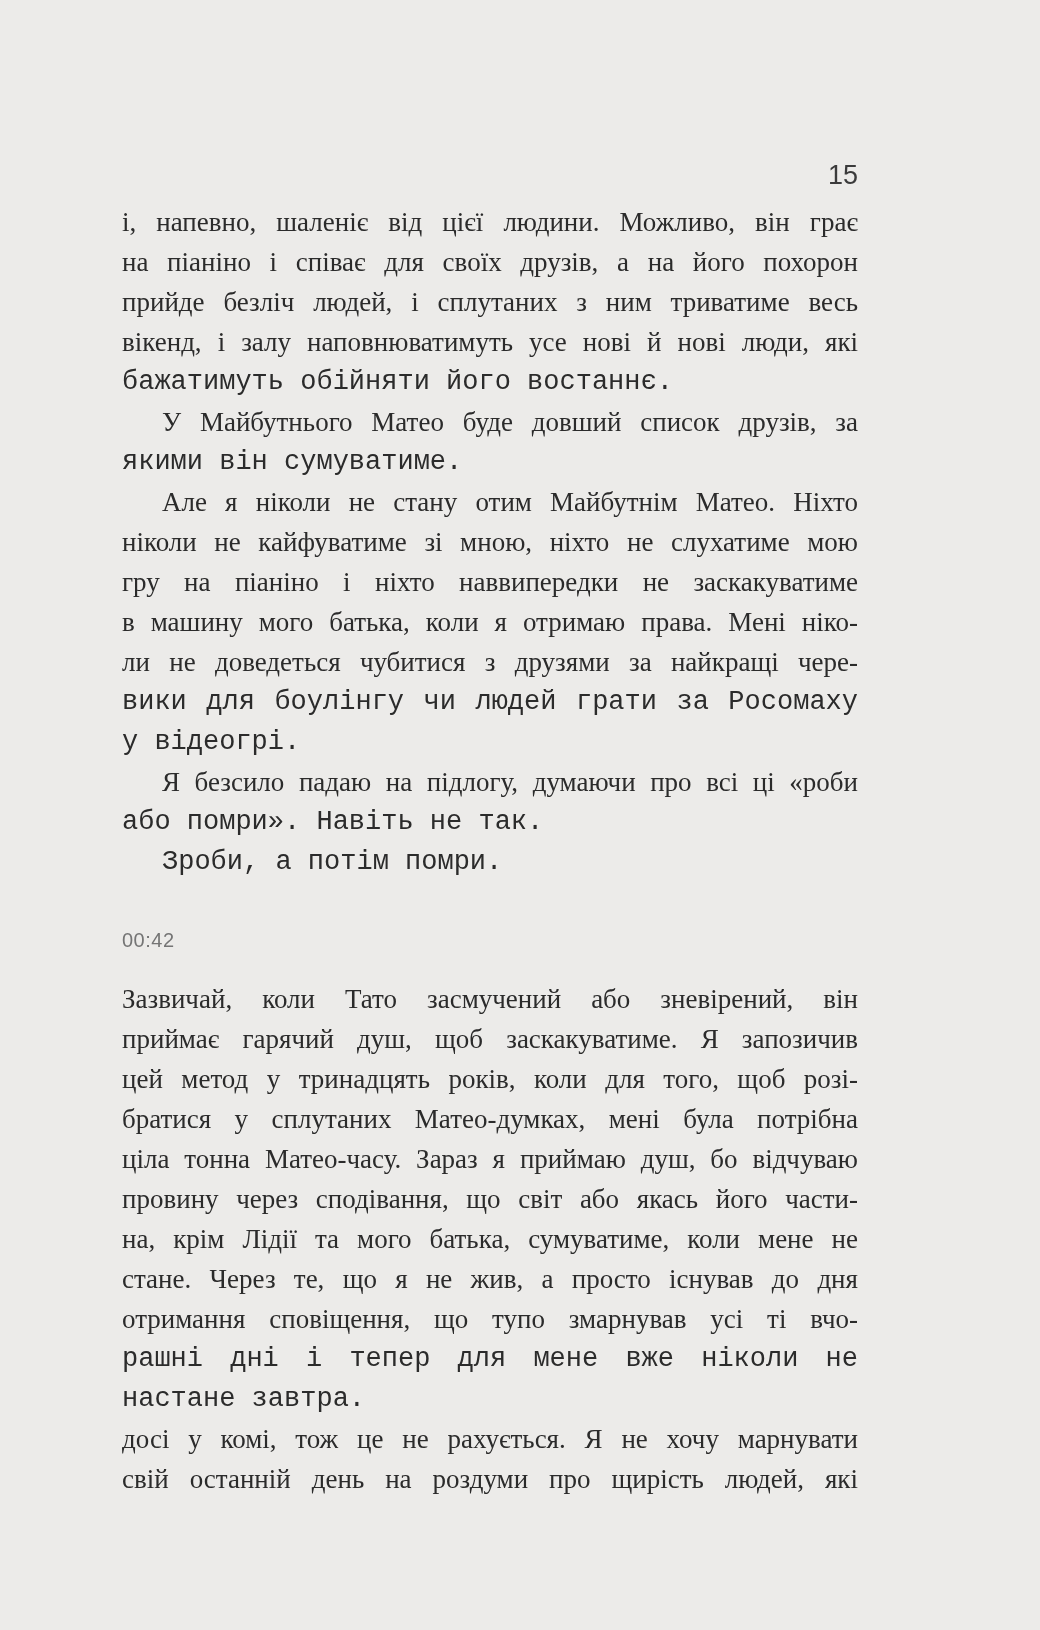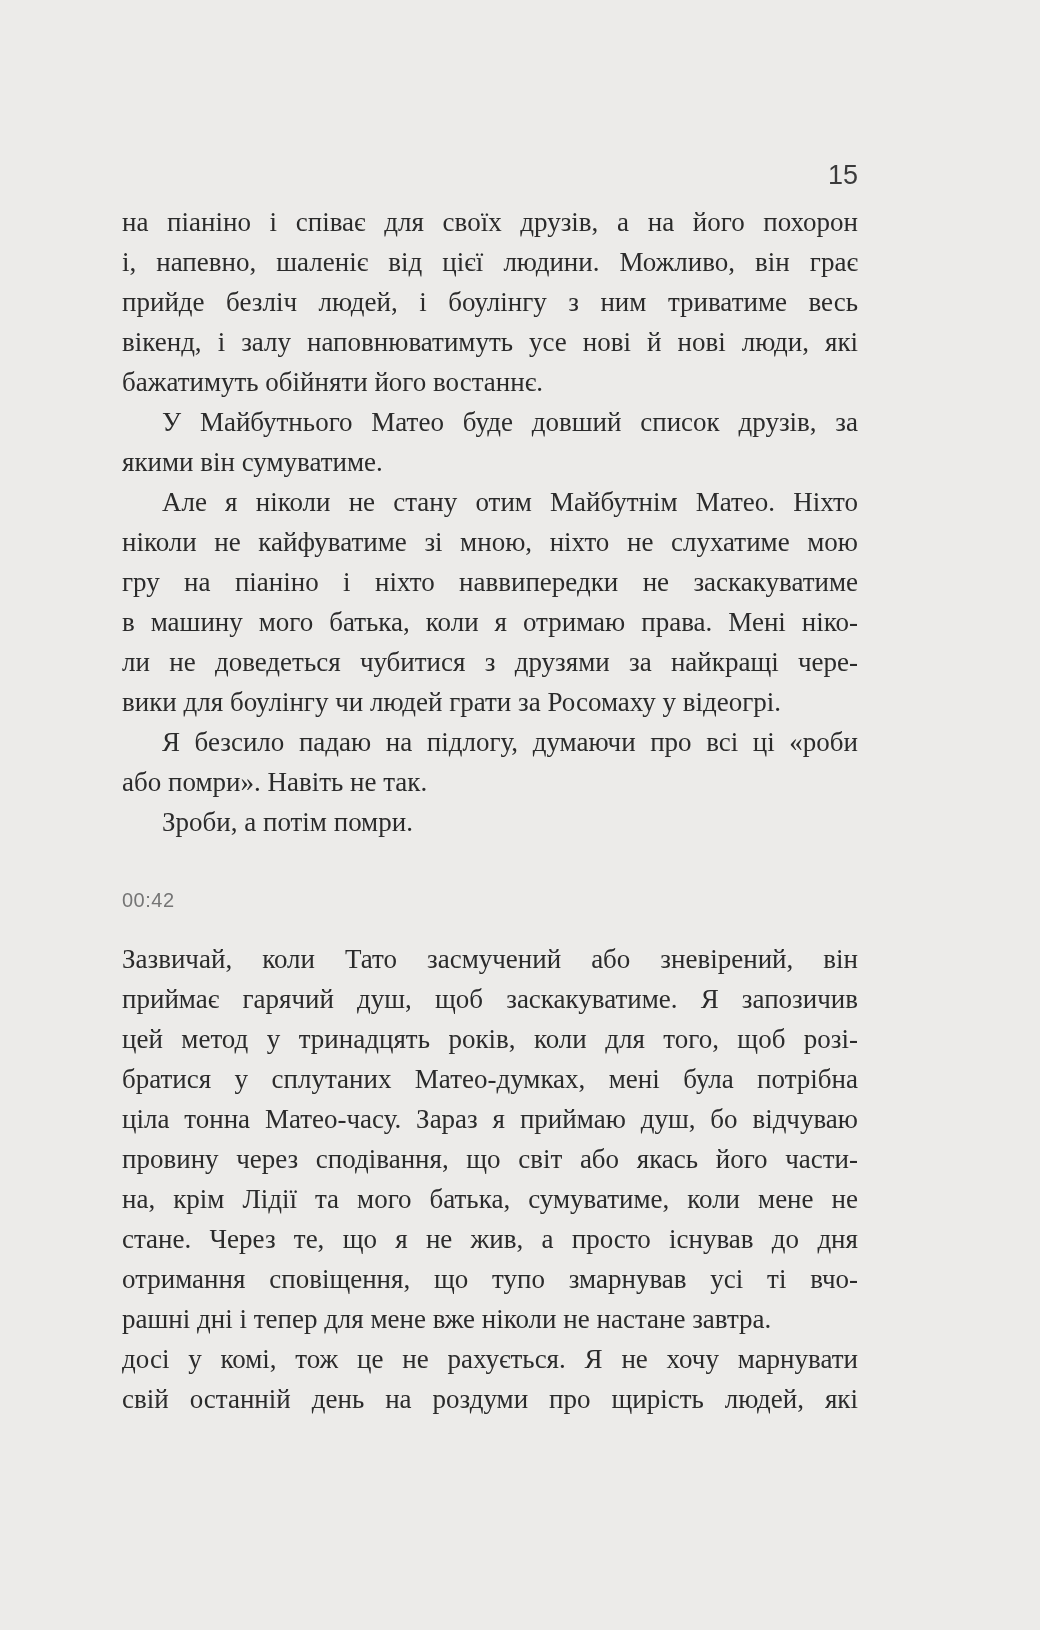--- a/index.html
+++ b/index.html
@@ -29,41 +29,41 @@
     font-size: 27px;
     line-height: 40px;
     color: #2b2b2b;
   }
   .paragraph { margin: 0; }
   .line {
     text-align: justify;
     text-align-last: justify;
     white-space: normal;
   }
-  .line.endline { text-align-last: left; }
+  .line.endline { text-align-last: left; font-family: Liberation Mono, monospace; }
   .line.indent { text-indent: 40px; }
   .timestamp {
     font-family: "Liberation Sans", sans-serif;
     font-size: 20px;
     line-height: 44px;
     color: #757575;
     margin: 36px 0 17px 0;
     letter-spacing: 0.5px;
   }
 </style>
 </head>
 <body>
 
 <div class="page">
   <div class="page-number">15</div>
   <div class="text-block" id="text-block">
       <div class="paragraph">
+        <div class="line">і, напевно, шаленіє від цієї людини. Можливо, він грає</div>
         <div class="line">на піаніно і співає для своїх друзів, а на його похорон</div>
-        <div class="line">і, напевно, шаленіє від цієї людини. Можливо, він грає</div>
-        <div class="line">прийде безліч людей, і боулінгу з ним триватиме весь</div>
+        <div class="line">прийде безліч людей, і сплутаних з ним триватиме весь</div>
         <div class="line">вікенд, і залу наповнюватимуть усе нові й нові люди, які</div>
         <div class="line endline">бажатимуть обійняти його востаннє.</div>
       </div>
       <div class="paragraph">
         <div class="line indent">У Майбутнього Матео буде довший список друзів, за</div>
         <div class="line endline">якими він сумуватиме.</div>
       </div>
       <div class="paragraph">
         <div class="line indent">Але я ніколи не стану отим Майбутнім Матео. Ніхто</div>
         <div class="line">ніколи не кайфуватиме зі мною, ніхто не слухатиме мою</div>

